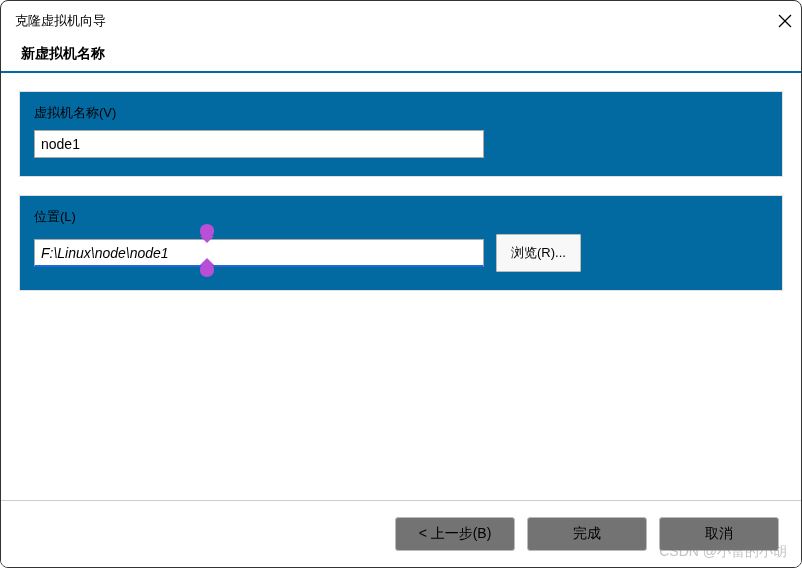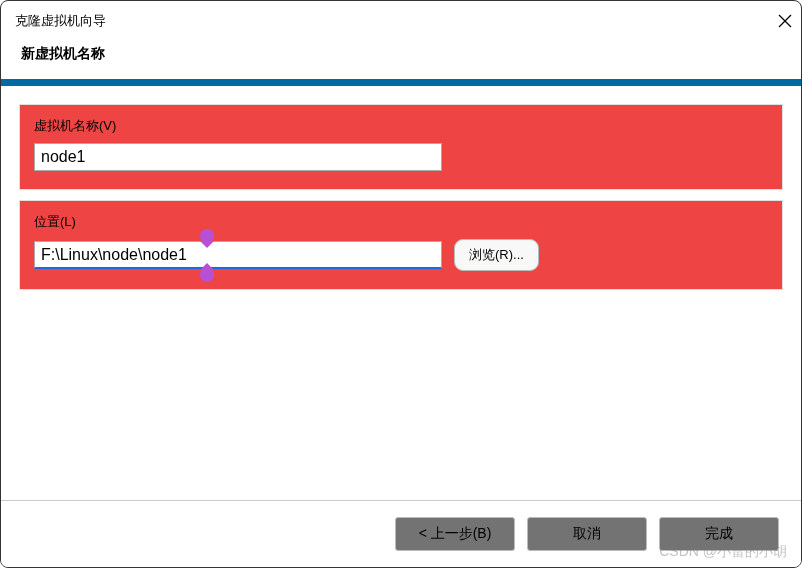--- a/index.html
+++ b/index.html
@@ -32,74 +32,75 @@
       align-items: center;
       justify-content: center;
       cursor: pointer;
       font-size: 16px;
     }
     .close-btn svg {
       width: 14px;
       height: 14px;
     }
     .header-section {
-      padding: 4px 20px 12px 20px;
-      border-bottom: 7px solid #0369a1;
+      padding: 4px 20px 4px 20px;
+      border-bottom: 2px solid #0369a1;
     }
     .header-title {
       font-size: 14px;
       font-weight: bold;
       margin-bottom: 4px;
     }
     .header-subtitle {
       font-size: 13px;
       margin-left: 20px;
     }
     .content-area {
       padding: 18px 18px 0 18px;
     }
     .field-group {
       border: 1px solid #e0e0e0;
-      background: #ef4444;
+      background: #0369a1;
       padding: 12px 14px 18px 14px;
-      margin-bottom: 10px;
+      margin-bottom: 18px;
       position: relative;
     }
     .field-label {
       font-size: 13px;
       margin-bottom: 8px;
       display: block;
     }
     .field-row {
       display: flex;
       align-items: center;
       gap: 12px;
     }
     .text-input {
-      width: 408px;
+      width: 450px;
       height: 28px;
       border: 1px solid #aaa;
       padding: 10px 6px;
-      font-size: 16px;
+      font-size: 14px;
       font-family: inherit;
       background: #fff;
     }
     .text-input.focused {
       border: 1px solid #aaa;
       border-bottom: 2px solid #2266dd;
+      font-style: italic;
     }
     .browse-btn {
-      height: 32px;
+      height: 38px;
       padding: 0 14px;
       border: 1px solid #bbb;
       background: #f8f8f8;
       font-size: 13px;
       font-family: inherit;
       cursor: pointer;
-      border-radius: 9px;
+      border-radius: 1px;
     }
     .caret-marker {
       position: absolute;
       width: 18px;
       height: 40px;
       pointer-events: none;
     }
     .caret-marker.top {
       top: 28px;
       left: 178px;
@@ -199,17 +200,17 @@
     <div class="caret-marker bottom">
       <div class="tri"></div>
       <div class="bulb"></div>
     </div>
   </div>
 
 </div>
 
 <div class="button-bar">
   <button class="wizard-btn">&lt; 上一步(B)</button>
+  <button class="wizard-btn">完成</button>
   <button class="wizard-btn">取消</button>
-  <button class="wizard-btn">完成</button>
 </div>
 
 <div class="watermark">CSDN @小雷的小胡</div>
 
 </body></html>

